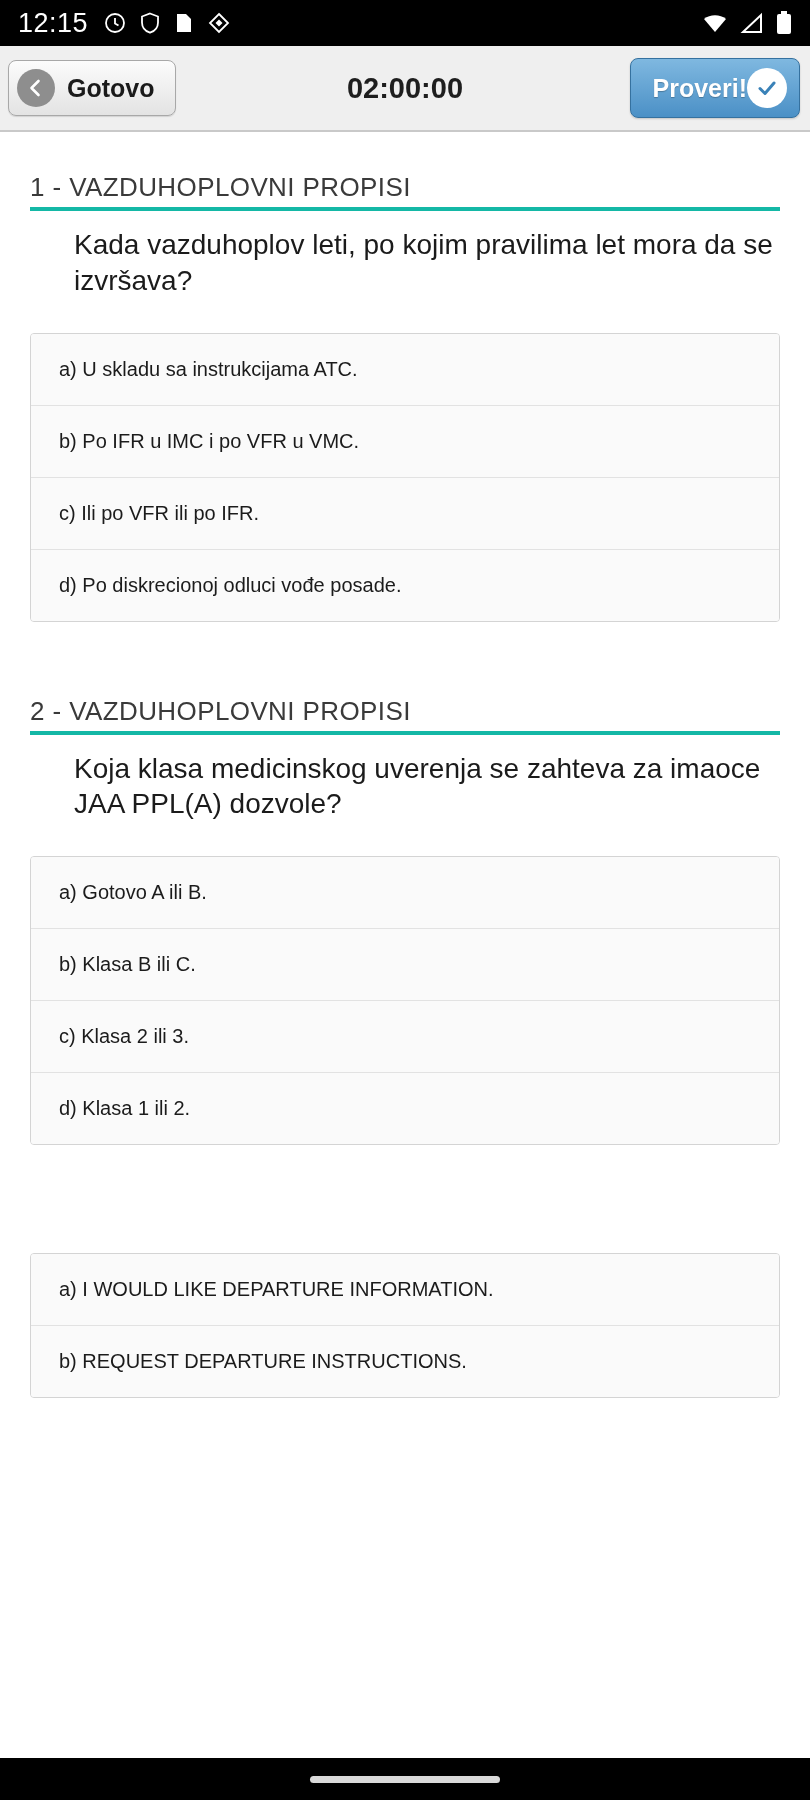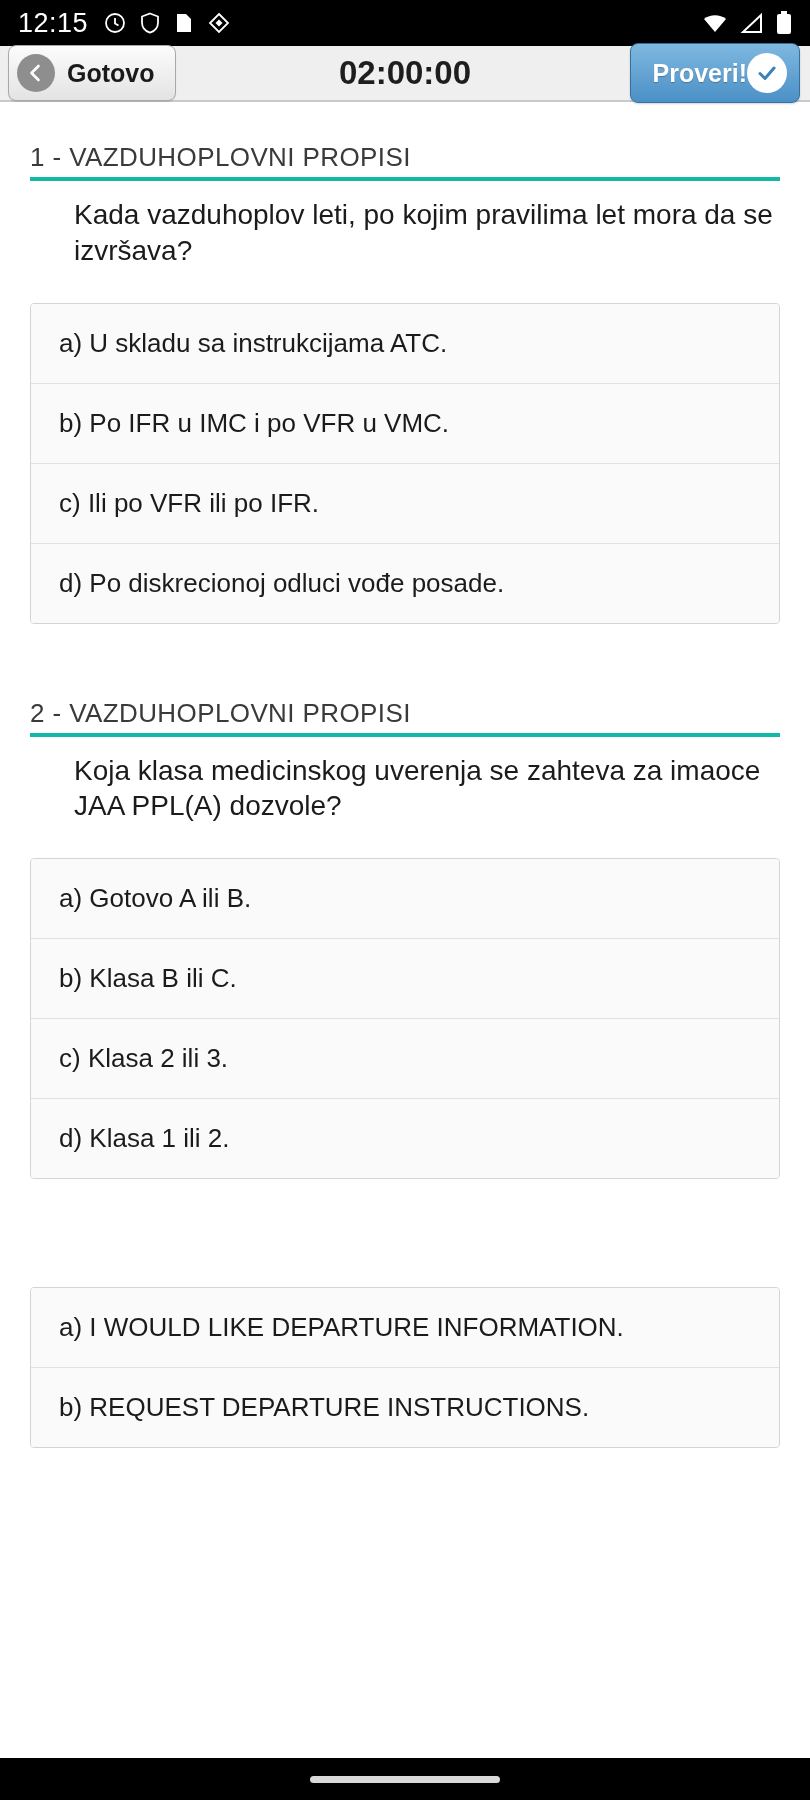--- a/index.html
+++ b/index.html
@@ -42,21 +42,21 @@
   .statusbar .right-icons {
     margin-left: auto;
     display: flex;
     align-items: center;
     gap: 12px;
   }
   .sb-ico { display: inline-block; line-height: 0; }
 
   
   .topbar {
-    height: 56px;
+    height: 86px;
     background: #efefef;
     border-bottom: 2px solid #c9c9c9;
     display: flex;
     align-items: center;
     position: relative;
     flex: 0 0 auto;
   }
   .back-btn {
     margin-left: 8px;
     height: 56px;
@@ -79,21 +79,21 @@
   }
   .back-label {
     font-size: 25px;
     color: #1a1a1a;
     font-weight: 700;
   }
   .timer {
     position: absolute;
     left: 0; right: 0;
     text-align: center;
-    font-size: 33px;
+    font-size: 29px;
     font-weight: 700;
     color: #1e1e1e;
     pointer-events: none;
   }
   .check-btn {
     margin-left: auto;
     margin-right: 10px;
     height: 60px;
     padding: 0 12px 0 22px;
     background: linear-gradient(#7fb8e0, #4b90c6);
@@ -139,21 +139,21 @@
     margin-left: 44px;
   }
   .answers {
     margin-top: 34px;
     border: 1px solid #d4d4d4;
     border-radius: 4px;
     background: #fafafa;
     overflow: hidden;
   }
   .ans {
-    font-size: 26px;
+    font-size: 20px;
     color: #1b1b1b;
     padding: 24px 28px;
     border-bottom: 1px solid #e2e2e2;
     background: #fafafa;
   }
   .ans:last-child { border-bottom: none; }
   .spacer { height: 56px; }
 
   
   .navbar {

